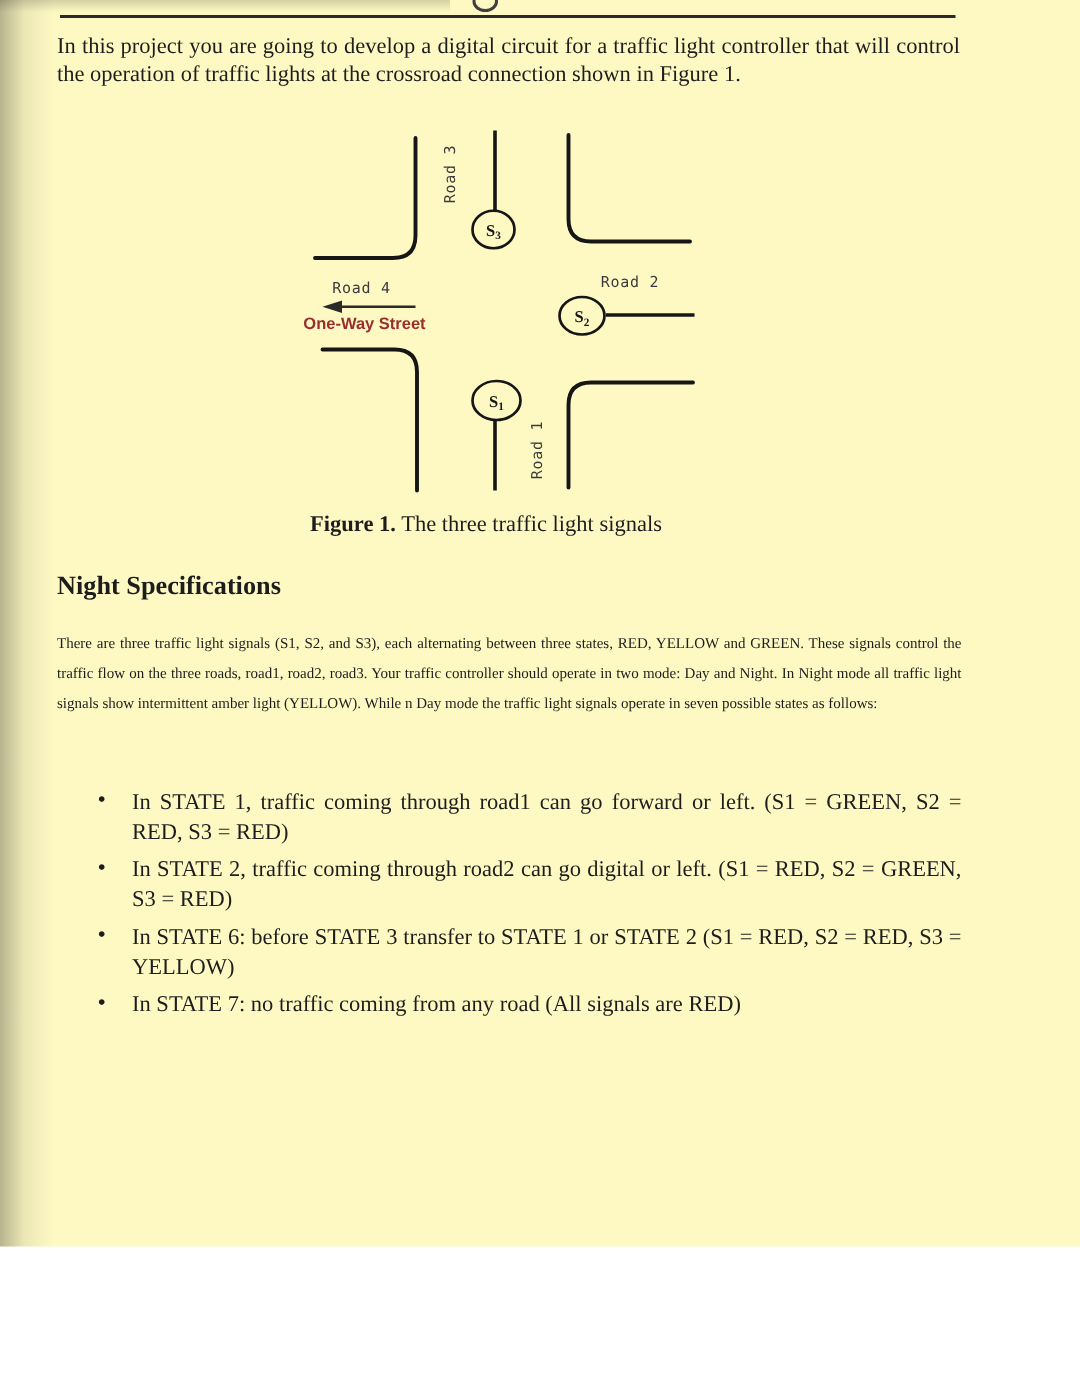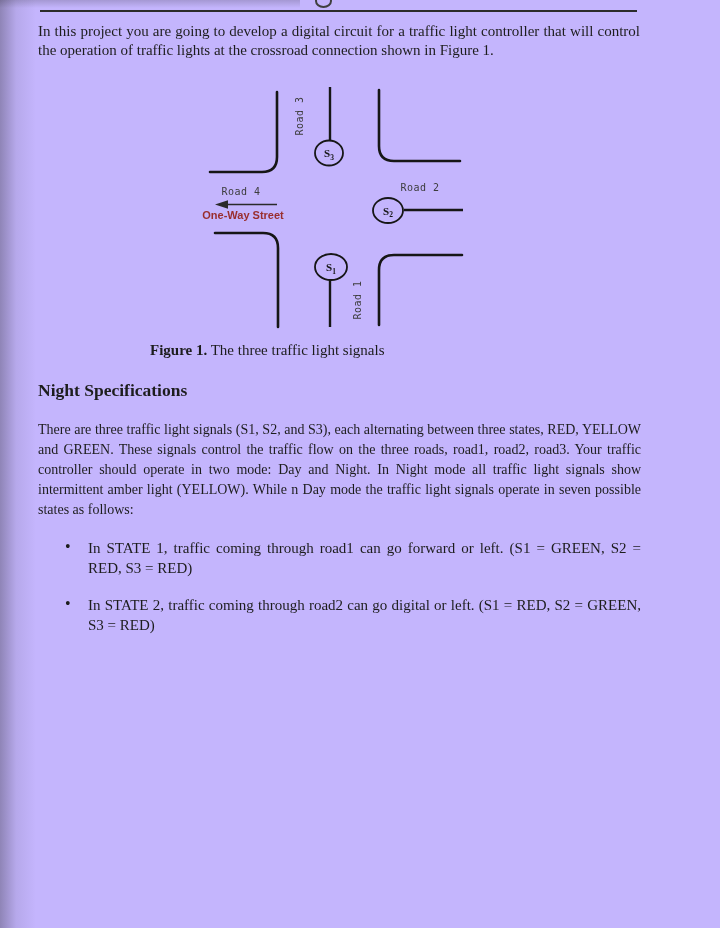--- a/index.html
+++ b/index.html
@@ -1,19 +1,19 @@
 <!DOCTYPE html>
 <html><head>
 <meta charset="utf-8">
 <style>
   html,body{margin:0;padding:0;}
   .page{
     position:relative;
-    width:720px;height:928px;
-    background:#c4b5fd;
+    width:720px;height:831px;
+    background:#fef9c3;
     overflow:hidden;
     font-family:"Liberation Serif", serif;
     color:#1d1d1d;
   }
   
   .edge-shade-left{
     position:absolute;left:0;top:0;width:36px;height:928px;
     background:linear-gradient(to right, rgba(20,20,20,0.30), rgba(20,20,20,0.08) 45%, rgba(20,20,20,0) 100%);
     pointer-events:none;
   }
@@ -31,41 +31,41 @@
   .top-rule{
     position:absolute;left:40px;top:10px;width:597px;height:2px;
     background:#2b2b2b;
   }
   .intro-par{
     position:absolute;left:38px;top:22px;width:602px;
     font-size:15px;line-height:19px;text-align:justify;
   }
   .figure-svg{position:absolute;left:190px;top:82px;}
   .figure-caption{
-    position:absolute;left:150px;top:342px;width:380px;
-    font-size:15px;text-align:left;
+    position:absolute;left:134px;top:342px;width:380px;
+    font-size:15px;text-align:center;
   }
   .figure-caption .cap-label{font-weight:bold;}
   .specs-heading{
     position:absolute;left:38px;top:380px;
     font-size:17.5px;font-weight:bold;
   }
   .specs-intro{
     position:absolute;left:38px;top:420px;width:603px;
-    font-size:14px;line-height:20px;text-align:justify;
+    font-size:10px;line-height:20px;text-align:justify;
   }
   .bullet-list{
     position:absolute;left:38px;top:521px;width:603px;
     margin:0;padding:0;list-style:none;
     font-size:15px;line-height:20px;
   }
   .bullet-list li{
     position:relative;
     padding-left:50px;
-    margin:17px 0 5px 0;
+    margin:4px 0 5px 0;
     text-align:justify;
     font-family:Liberation Serif, serif;
   }
   .bullet-list li::before{
     content:"\2022";
     position:absolute;left:27px;top:-1px;
     font-size:16px;
   }
   .svg-mono-label{
     font-family:"DejaVu Sans Mono", monospace;
@@ -117,15 +117,17 @@
 
   <div class="figure-caption"><span class="cap-label">Figure 1.</span><span> The three traffic light signals</span></div>
 
   <div class="specs-heading">Night Specifications</div>
 
   <div class="specs-intro">There are three traffic light signals (S1, S2, and S3), each alternating between three states, RED, YELLOW and GREEN. These signals control the traffic flow on the three roads, road1, road2, road3. Your traffic controller should operate in two mode: Day and Night. In Night mode all traffic light signals show intermittent amber light (YELLOW). While n Day mode the traffic light signals operate in seven possible states as follows:</div>
 
   <ul class="bullet-list">
     <li>In STATE 1, traffic coming through road1 can go forward or left. (S1 = GREEN, S2 = RED, S3 = RED)</li>
     <li>In STATE 2, traffic coming through road2 can go digital or left. (S1 = RED, S2 = GREEN, S3 = RED)</li>
+    <li>In STATE 6: before STATE 3 transfer to STATE 1 or STATE 2 (S1 = RED, S2 = RED, S3 = YELLOW)</li>
+    <li>In STATE 7: no traffic coming from any road (All signals are RED)</li>
   </ul>
 
 </div>
 
 </body></html>

